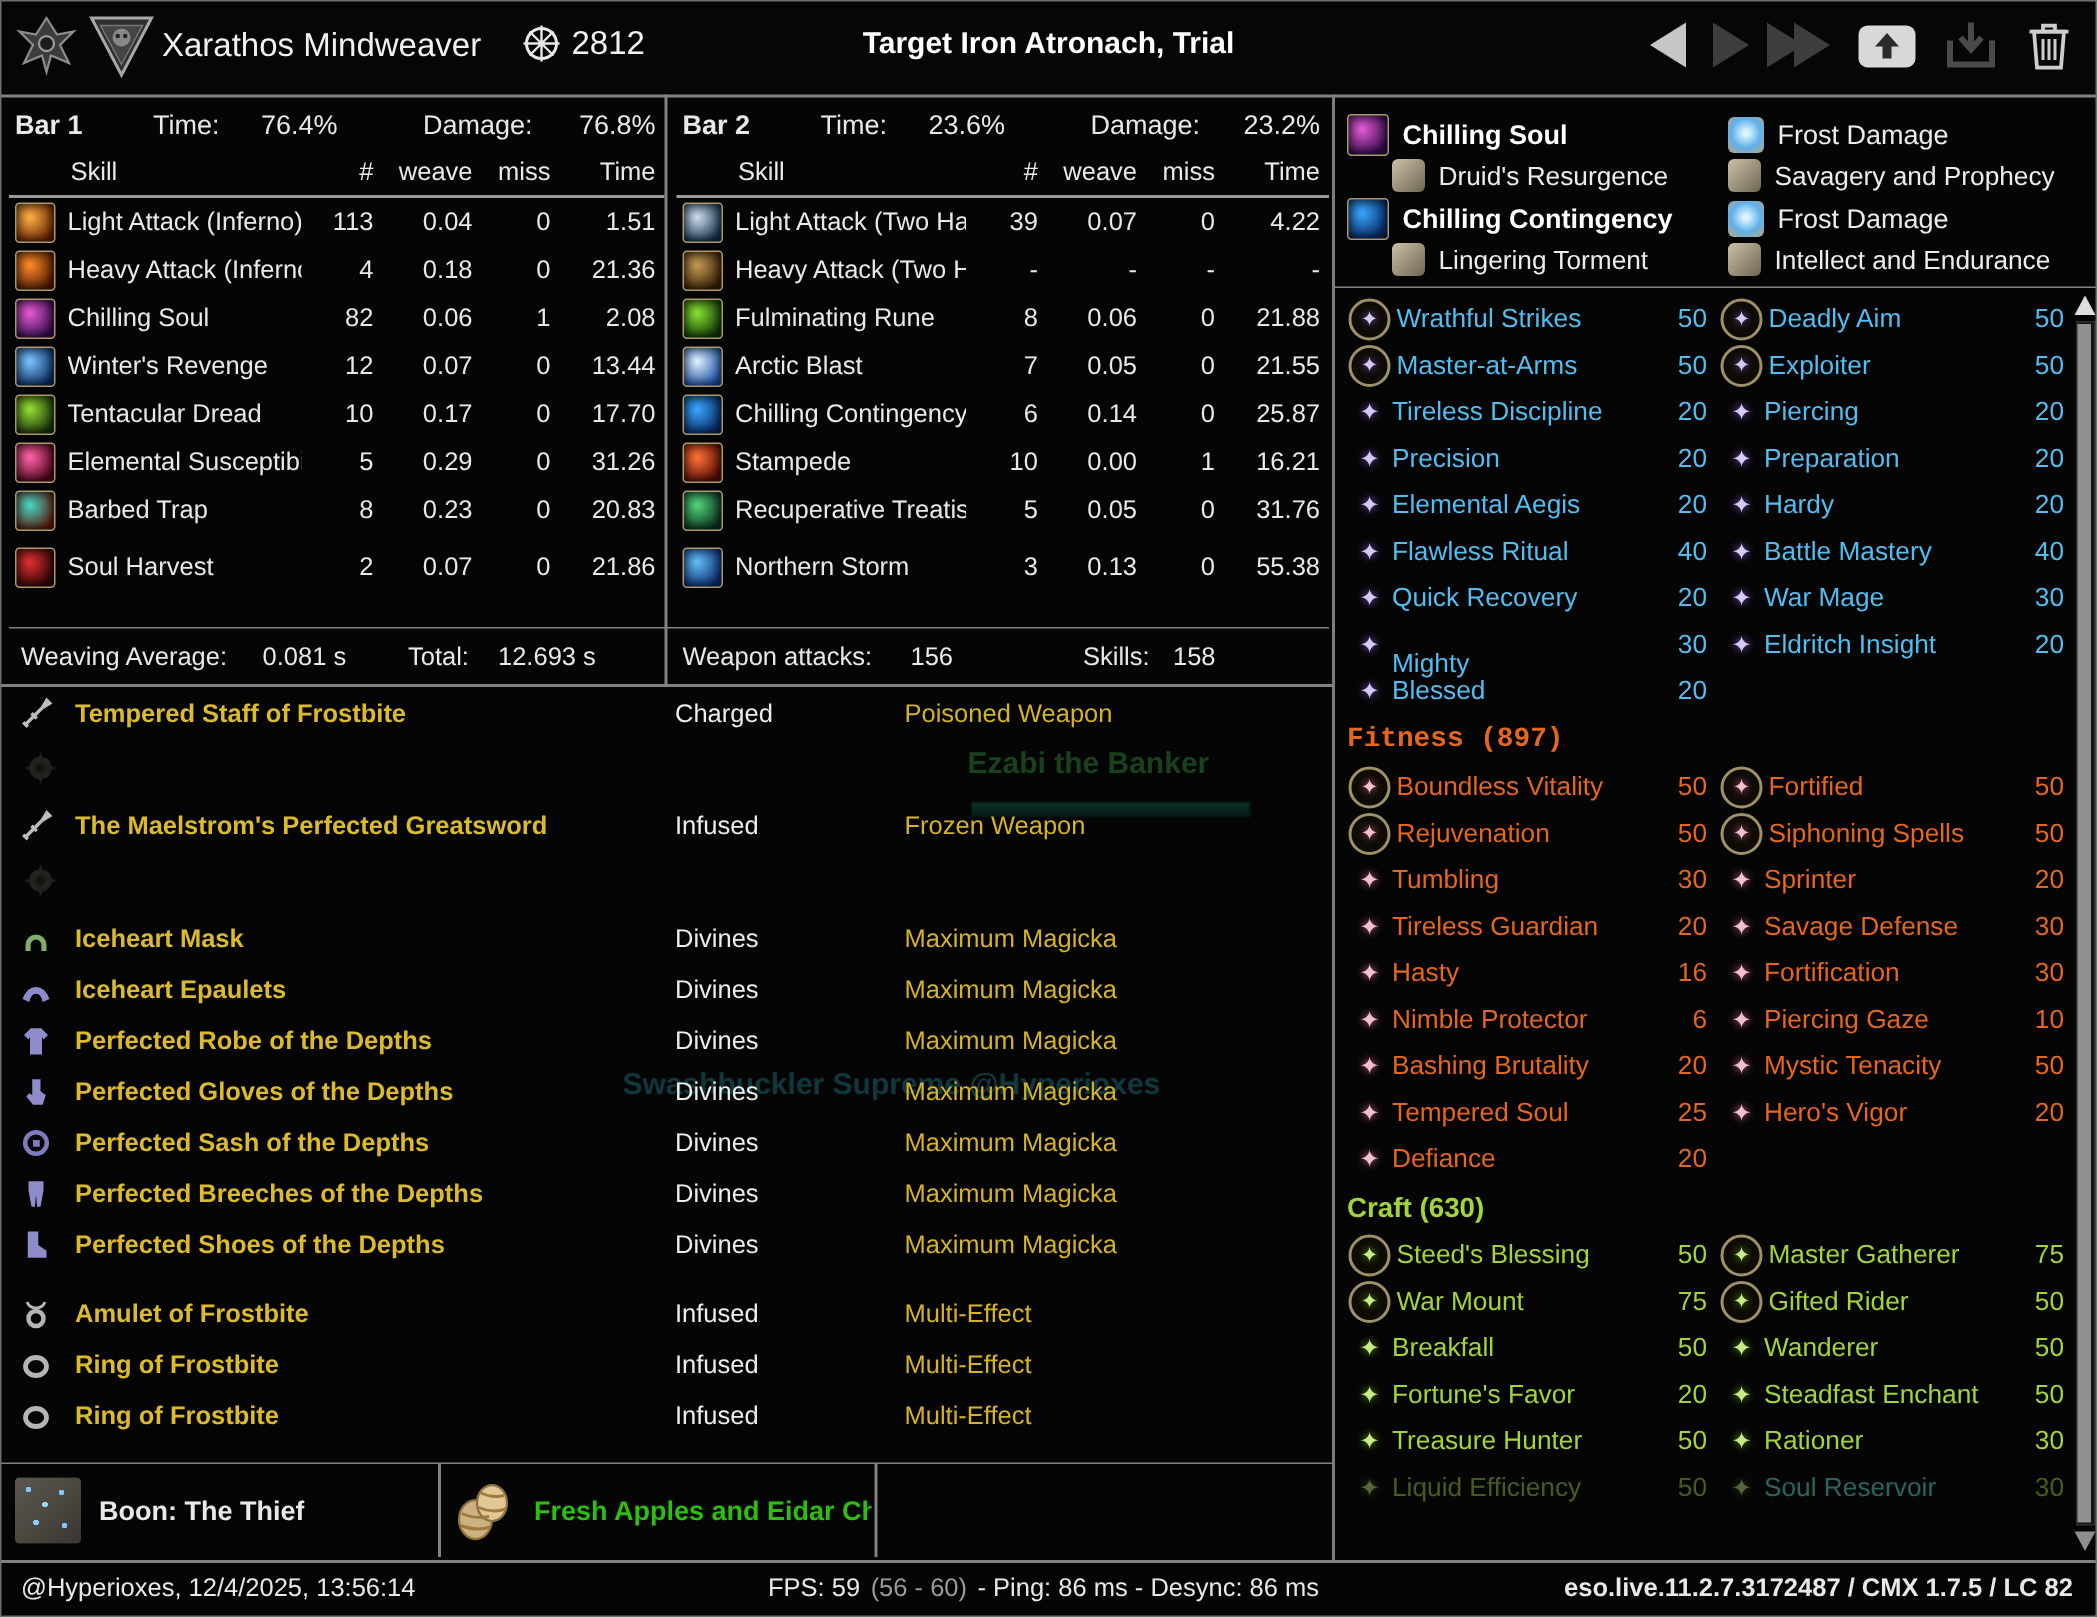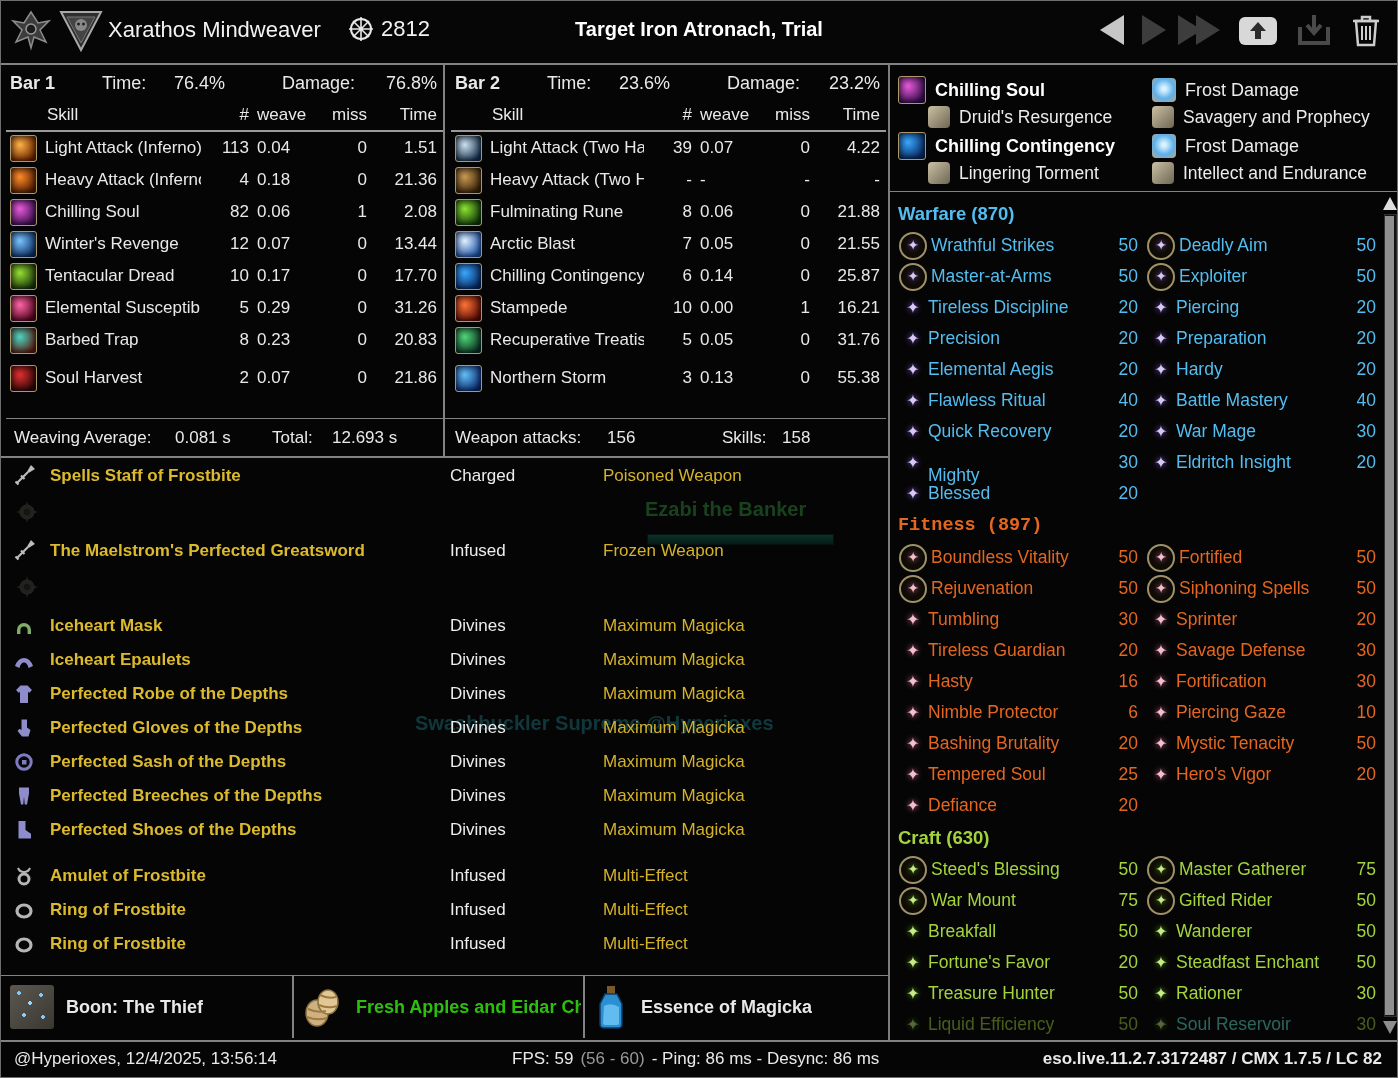--- a/index.html
+++ b/index.html
@@ -28,21 +28,21 @@
   .bh-tl{left:96px;} .bh-tv{left:168px;} .bh-dl{left:276px;} .bh-dv{right:6px;}
   .bar-cols{position:relative;height:30px;display:flex;align-items:center;gap:8px;
             padding:0 6px 0 4px;font-size:17px;border-bottom:2px solid #9a9a9a;}
   .bar-cols .sk-name{padding-left:37px;}
   .sk-row{display:flex;align-items:center;height:32px;gap:8px;padding:0 6px 0 4px;font-size:17px;}
   .bar-rows .sk-row:last-child{margin-top:6px;}
   .sk-icon{width:25px;height:25px;border:1px solid #a9996b;border-radius:3px;flex:0 0 auto;
            box-shadow:inset 0 0 7px rgba(0,0,0,.85);}
   .sk-name{flex:1;white-space:nowrap;overflow:hidden;}
   .sk-count{width:40px;text-align:right;}
-  .sk-weave{width:58px;text-align:left;}
+  .sk-weave{width:58px;text-align:right;}
   .sk-miss{width:44px;text-align:right;}
   .sk-time{width:62px;text-align:right;}
   
   #weave-row{position:absolute;left:0;top:420px;width:888px;height:36px;font-size:17px;}
   #weave-row span{position:absolute;top:8px;white-space:nowrap;}
   
   #gear-list{position:absolute;left:8px;top:460px;width:878px;}
   .gear-row{position:relative;height:34px;}
   .gear-icon{position:absolute;left:4px;top:4px;width:24px;height:24px;}
   .gear-name{position:absolute;left:42px;top:6px;font-weight:700;font-size:17px;color:#dcba2e;white-space:nowrap;}
@@ -330,21 +330,21 @@
 <div id="gear-list">
     <div class="gear-row">
       <span class="gear-icon" style="color: rgb(189, 189, 189);"><svg viewBox="0 0 24 24" width="24" height="24">
           <g fill="none" stroke="currentColor" stroke-width="2.2">
             <path d="M5 19 L16 8"></path>
             <path d="M16 8 l3.2-5.2 2 2 -5.2 3.2"></path>
             <path d="M9 11.5 l3.5 3.5"></path>
             <path d="M3.5 17.5 l3 3"></path>
           </g>
         </svg></span>
-      <span class="gear-name">Spells Staff of Frostbite</span>
+      <span class="gear-name">Tempered Staff of Frostbite</span>
       <span class="gear-trait">Charged</span>
       <span class="gear-ench">Poisoned Weapon</span>
     </div>
     <div class="gear-ghost">
       <svg viewBox="0 0 24 24" width="26" height="26">
         <circle cx="12" cy="12" r="7" fill="#3b3a34"></circle>
         <path d="M12 2 L14 8 H10 Z M12 22 L14 16 H10 Z M2 12 L8 10 V14 Z M22 12 L16 10 V14 Z" fill="#3b3a34"></path>
         <circle cx="12" cy="12" r="3" fill="#23221e"></circle>
       </svg>
     </div>
@@ -462,28 +462,20 @@
   </div>
   <div class="cons-cell" style="left:292px;width:288px;">
     <svg width="42" height="44" viewBox="0 0 42 44">
       <ellipse cx="15" cy="28" rx="11" ry="13" fill="#cdb183" stroke="#8a713e" stroke-width="1.5"></ellipse>
       <ellipse cx="26" cy="17" rx="10" ry="12" fill="#e0c795" stroke="#8a713e" stroke-width="1.5"></ellipse>
       <path d="M18 10 Q26 14 34 12 M17 20 Q26 24 35 21" stroke="#a0793c" stroke-width="2" fill="none"></path>
       <path d="M6 24 Q15 28 24 26 M5 32 Q15 36 25 33" stroke="#a0793c" stroke-width="2" fill="none"></path>
     </svg>
     <span class="cons-label" style="color:#2ebe10;max-width:225px;">Fresh Apples and Eidar Che...</span>
   </div>
-  <div class="cons-cell" style="left:583px;width:305px;">
-    <svg width="36" height="46" viewBox="0 0 36 46">
-      <rect x="14" y="2" width="8" height="8" fill="#7a5a2a"></rect>
-      <path d="M12 10 H24 L29 20 V40 Q29 44 25 44 H11 Q7 44 7 40 V20 Z" fill="#2b8fd0" stroke="#0c3c6a" stroke-width="1.5"></path>
-      <path d="M11 22 Q18 18 26 23 V39 Q26 41 24 41 H12 Q10 41 10 39 Z" fill="#7fd4ff" opacity=".65"></path>
-    </svg>
-    <span class="cons-label">Essence of Magicka</span>
-  </div>
   <div class="vline" style="left:292px;top:976px;height:62px;position:fixed;"></div>
   <div class="vline" style="left:583px;top:976px;height:62px;position:fixed;"></div>
 </div>
 
 <div id="right-panel">
 
   <div class="buff-main" style="left:8px;top:13px;">
     <span class="abil-icon" style="background:radial-gradient(circle at 35% 35%,#e85ad8,#360e4e 75%);"></span>
     <span>Chilling Soul</span>
   </div>
@@ -511,21 +503,20 @@
     <span class="frost-icon"></span>
     <span>Frost Damage</span>
   </div>
   <div class="buff-sub" style="left:262px;top:99px;">
     <span class="parch-icon"></span>
     <span>Intellect and Endurance</span>
   </div>
   <div class="hline" style="left:0;top:128px;width:510px;height:1px;"></div>
 
   <div id="cp-list">
-      <div class="cp-title" style="color: rgb(84, 189, 240);">Warfare (870)</div>
       <div class="cp-row">
         <span class="cp-cell l">
           <span class="cp-star slot" style="color: rgb(214, 201, 242); text-shadow: rgb(138, 90, 223) 0px 0px 6px;">✦</span>
           <span class="cp-name" style="color: rgb(84, 189, 240);">Wrathful Strikes</span>
           <span class="cp-val" style="color: rgb(84, 189, 240);">50</span>
         </span>
         <span class="cp-cell r">
           <span class="cp-star slot" style="color: rgb(214, 201, 242); text-shadow: rgb(138, 90, 223) 0px 0px 6px;">✦</span>
           <span class="cp-name" style="color: rgb(84, 189, 240);">Deadly Aim</span>
           <span class="cp-val" style="color: rgb(84, 189, 240);">50</span>

